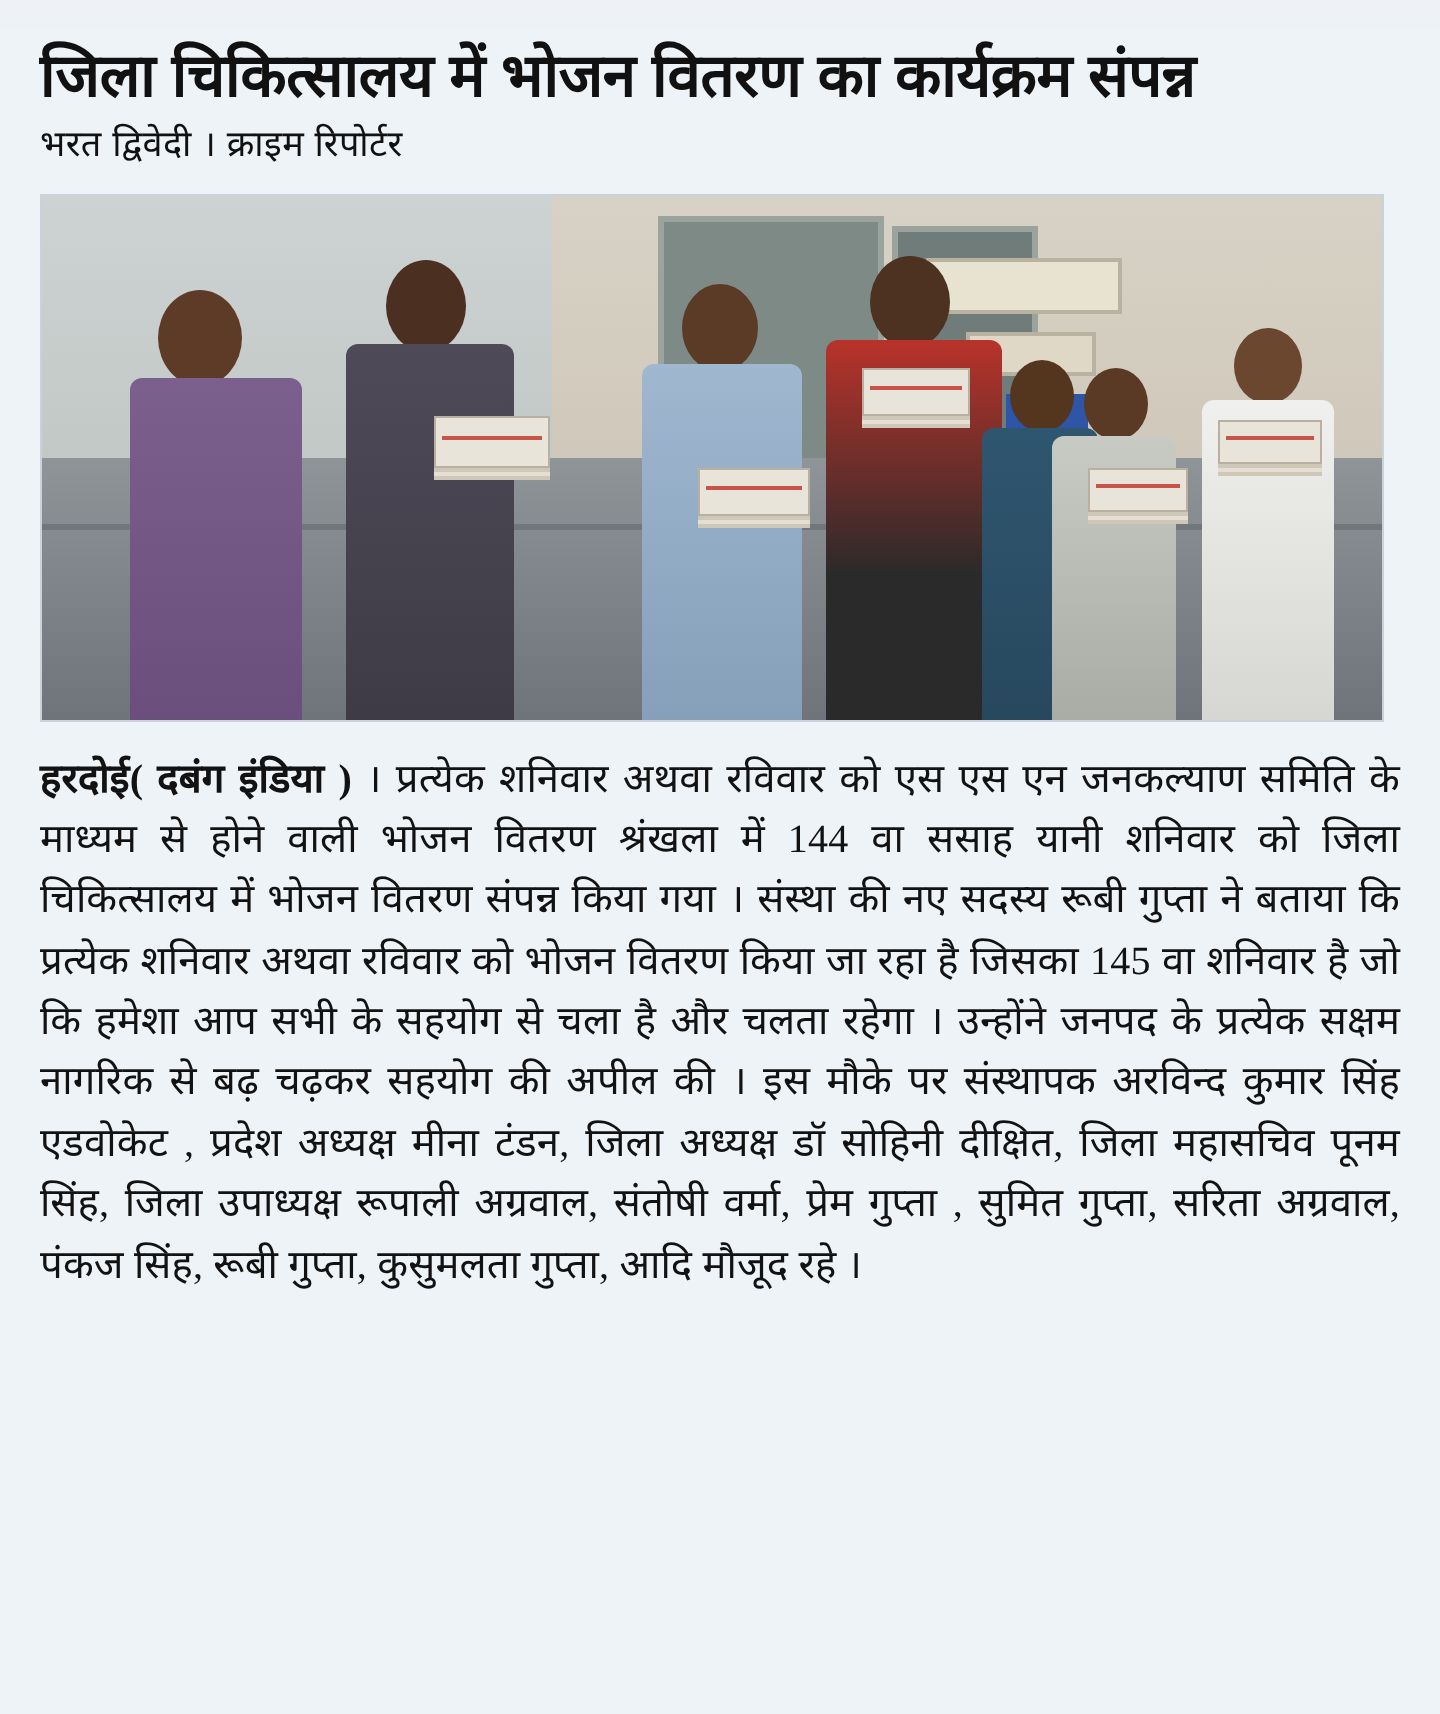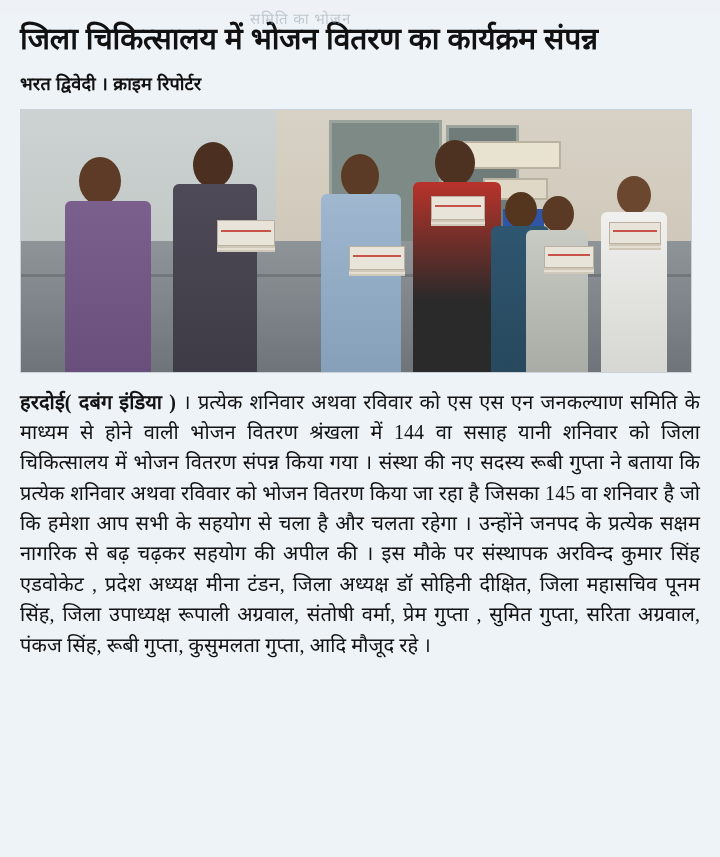--- a/index.html
+++ b/index.html
@@ -41,23 +41,23 @@
     padding-top: 8px;
     font-family: "Liberation Sans", sans-serif;
     font-weight: bold;
     font-size: 30px;
     line-height: 1.15;
     color: #111;
     letter-spacing: -0.2px;
     white-space: nowrap;
   }
   .byline {
-    margin-top: 14px;
+    margin-top: 2px;
     font-family: "Liberation Sans", sans-serif;
-    font-weight: bold;
+    font-weight: normal;
     font-size: 18px;
     color: #111;
     letter-spacing: 0.2px;
   }
   .photo {
     margin-top: 14px;
     width: 670px;
     height: 262px;
     position: relative;
     overflow: hidden;
@@ -138,21 +138,20 @@
     font-weight:bold;
     opacity:.5;
     white-space: nowrap;
   }
 </style>
 </head>
 <body>
 
 <div class="page">
 
-  <div class="top-cut">समिति का भोजन</div>
 
   <h1 class="headline">जिला चिकित्सालय में भोजन वितरण का कार्यक्रम संपन्न</h1>
 
   <div class="byline">भरत द्विवेदी । क्राइम रिपोर्टर</div>
 
   <div class="photo">
     <div class="ph-wall"></div>
     <div class="ph-wall2"></div>
     <div class="ph-door"></div>
     <div class="ph-door2"></div>

